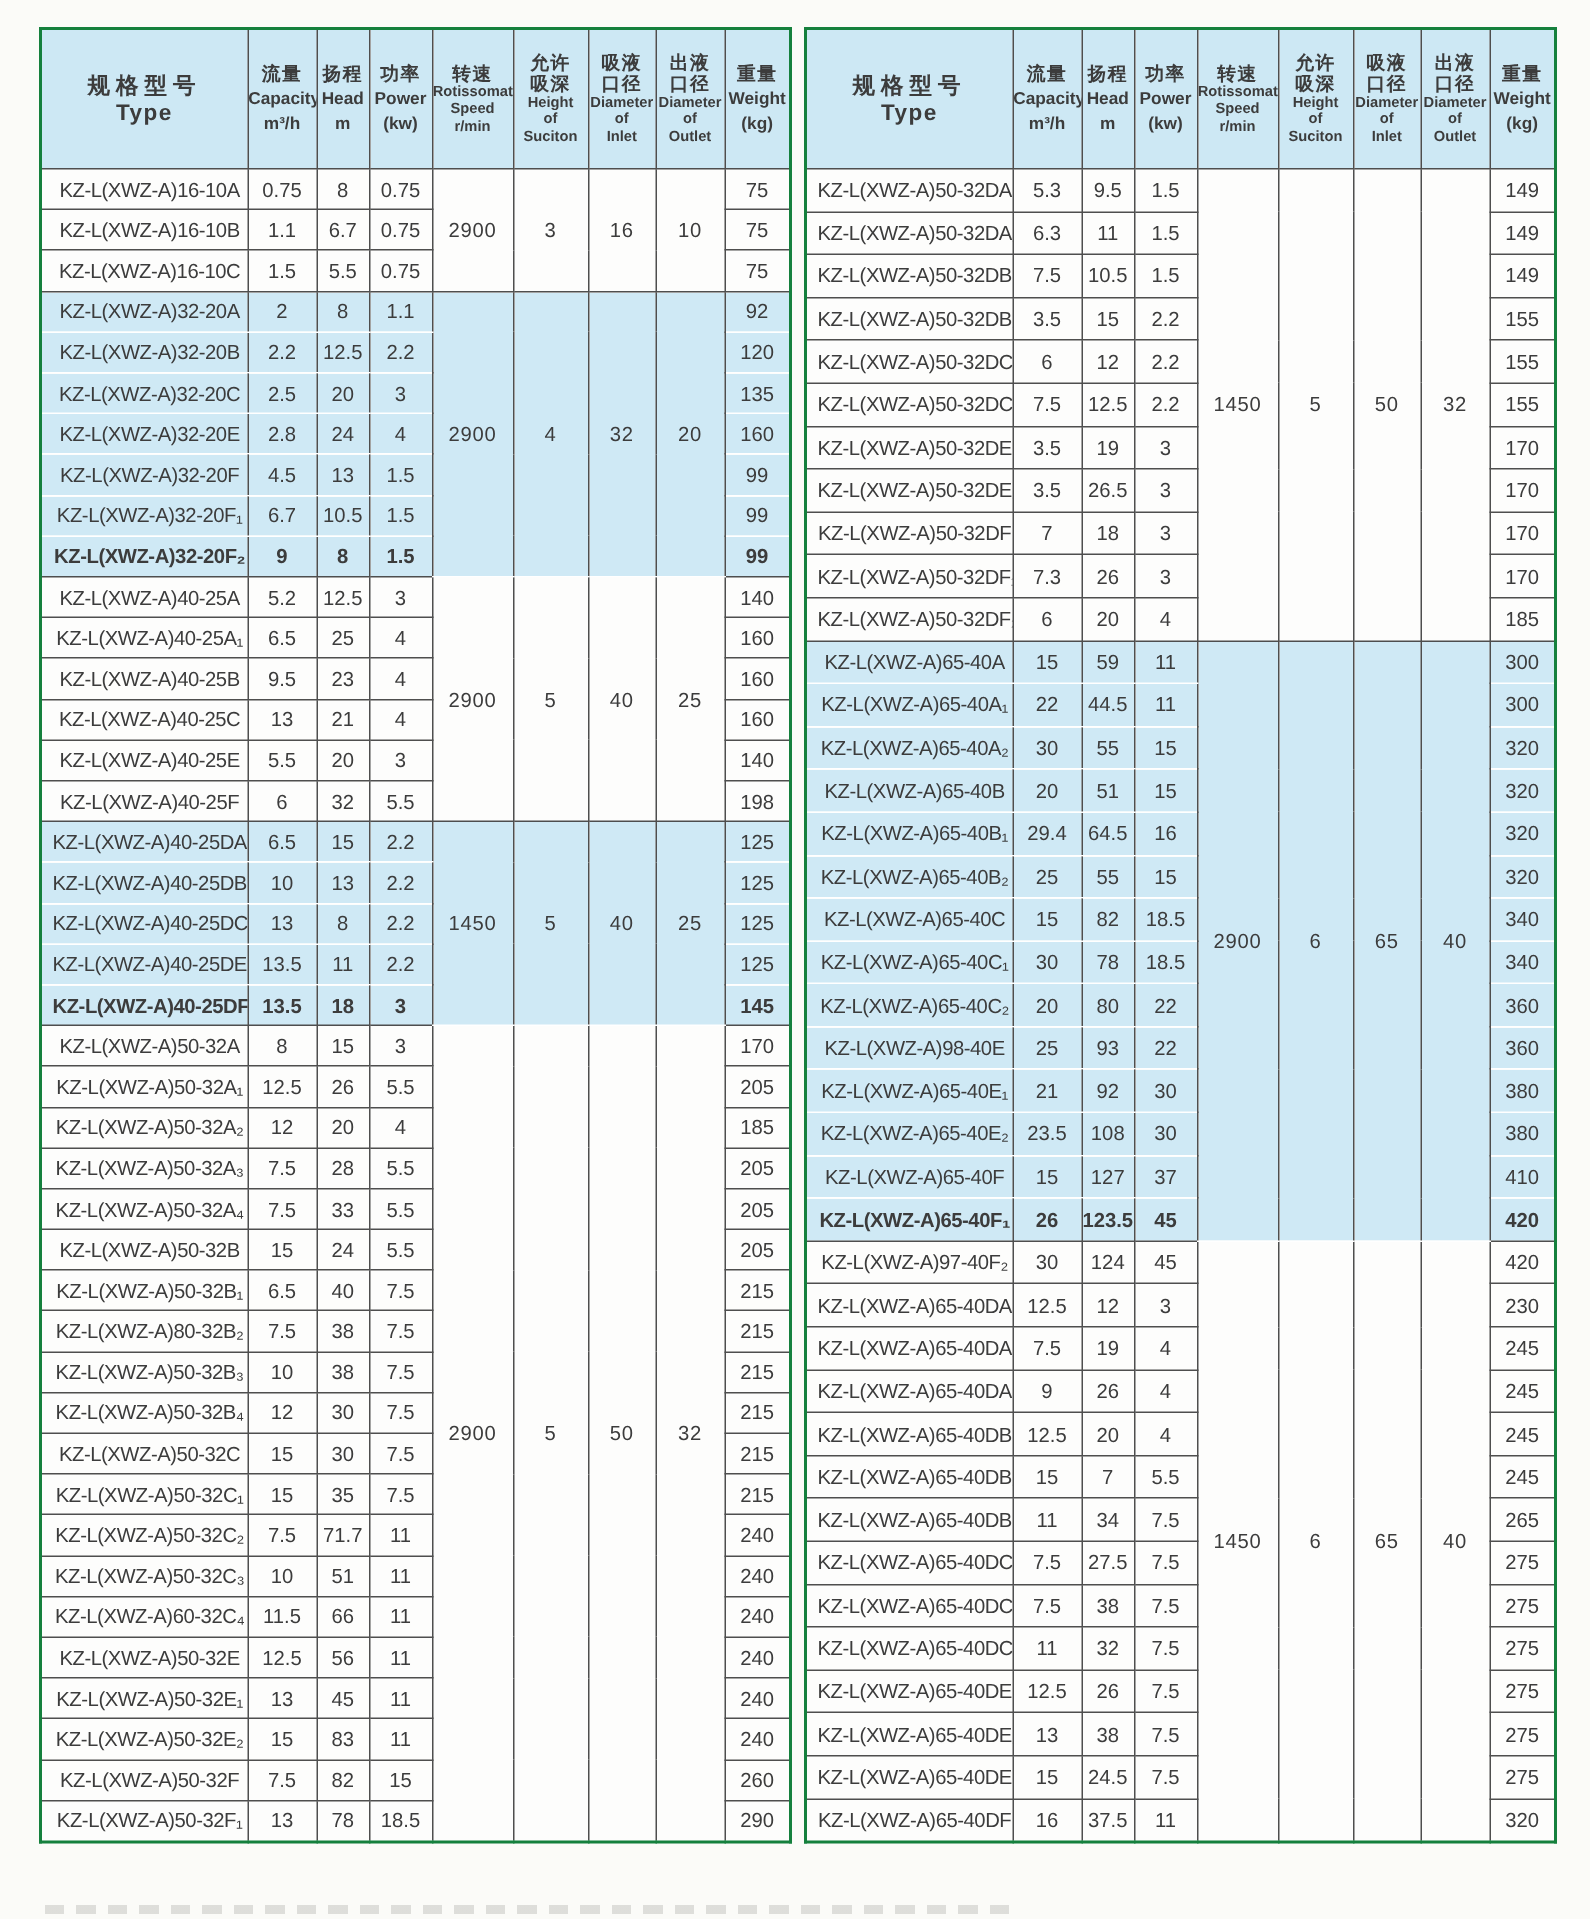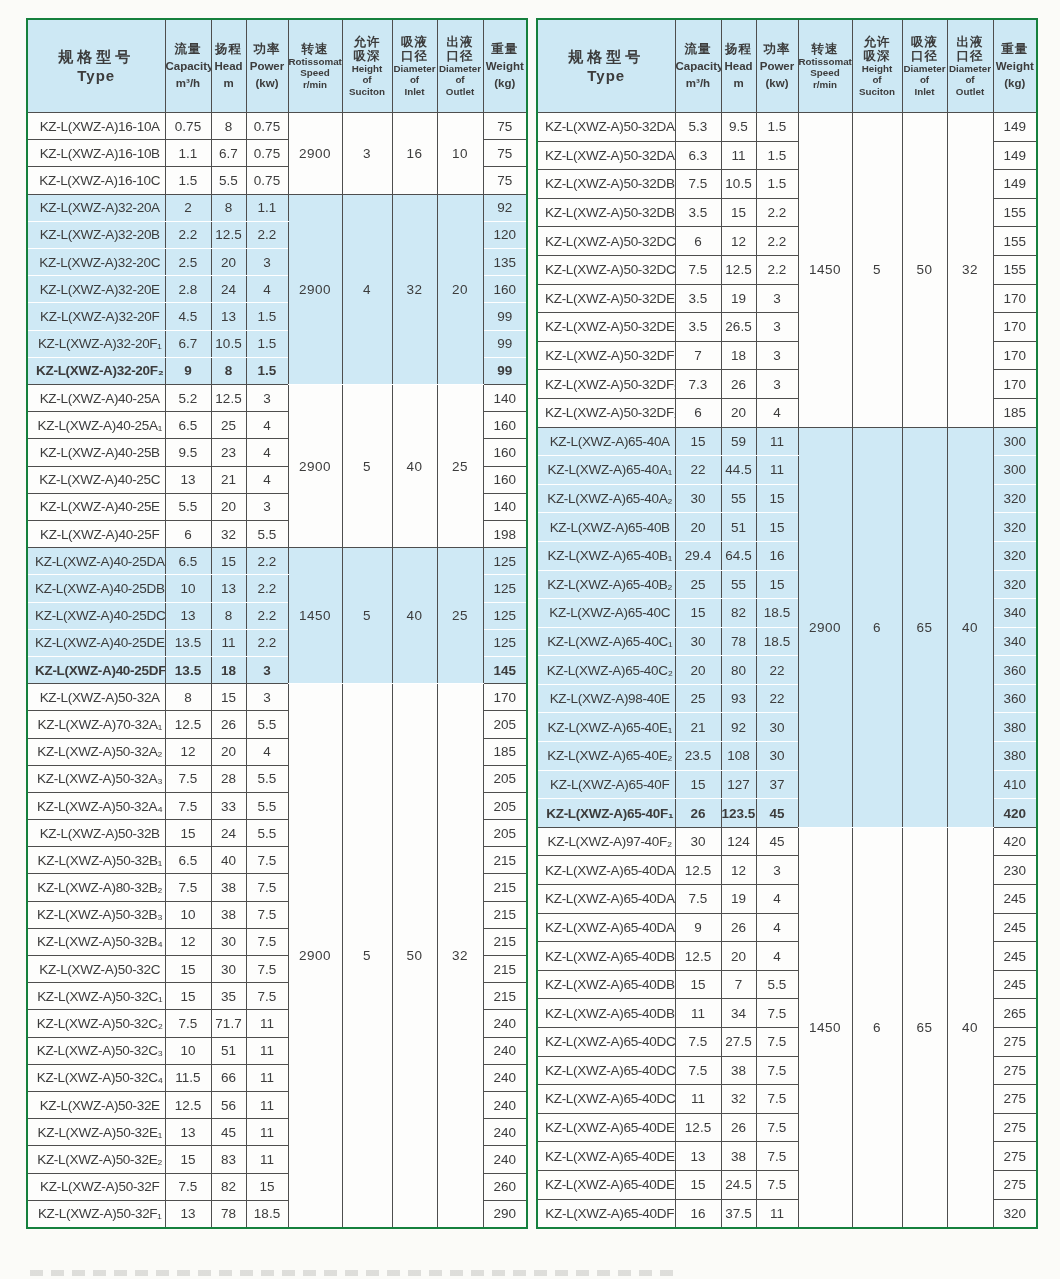--- a/index.html
+++ b/index.html
@@ -307,21 +307,21 @@
             <td class="c-num">8</td>
             <td class="c-num">15</td>
             <td class="c-num">3</td>
             <td class="c-merged" rowspan="20">2900</td>
             <td class="c-merged" rowspan="20">5</td>
             <td class="c-merged" rowspan="20">50</td>
             <td class="c-merged" rowspan="20">32</td>
             <td class="c-num">170</td>
           </tr>
           <tr>
-            <td class="c-type">KZ-L(XWZ-A)70-32A₁</td>
+            <td class="c-type">KZ-L(XWZ-A)50-32A₁</td>
             <td class="c-num">12.5</td>
             <td class="c-num">26</td>
             <td class="c-num">5.5</td>
             <td class="c-num">205</td>
           </tr>
           <tr>
             <td class="c-type">KZ-L(XWZ-A)50-32A₂</td>
             <td class="c-num">12</td>
             <td class="c-num">20</td>
             <td class="c-num">4</td>
@@ -398,21 +398,21 @@
             <td class="c-num">240</td>
           </tr>
           <tr>
             <td class="c-type">KZ-L(XWZ-A)50-32C₃</td>
             <td class="c-num">10</td>
             <td class="c-num">51</td>
             <td class="c-num">11</td>
             <td class="c-num">240</td>
           </tr>
           <tr>
-            <td class="c-type">KZ-L(XWZ-A)50-32C₄</td>
+            <td class="c-type">KZ-L(XWZ-A)60-32C₄</td>
             <td class="c-num">11.5</td>
             <td class="c-num">66</td>
             <td class="c-num">11</td>
             <td class="c-num">240</td>
           </tr>
           <tr>
             <td class="c-type">KZ-L(XWZ-A)50-32E</td>
             <td class="c-num">12.5</td>
             <td class="c-num">56</td>
             <td class="c-num">11</td>

